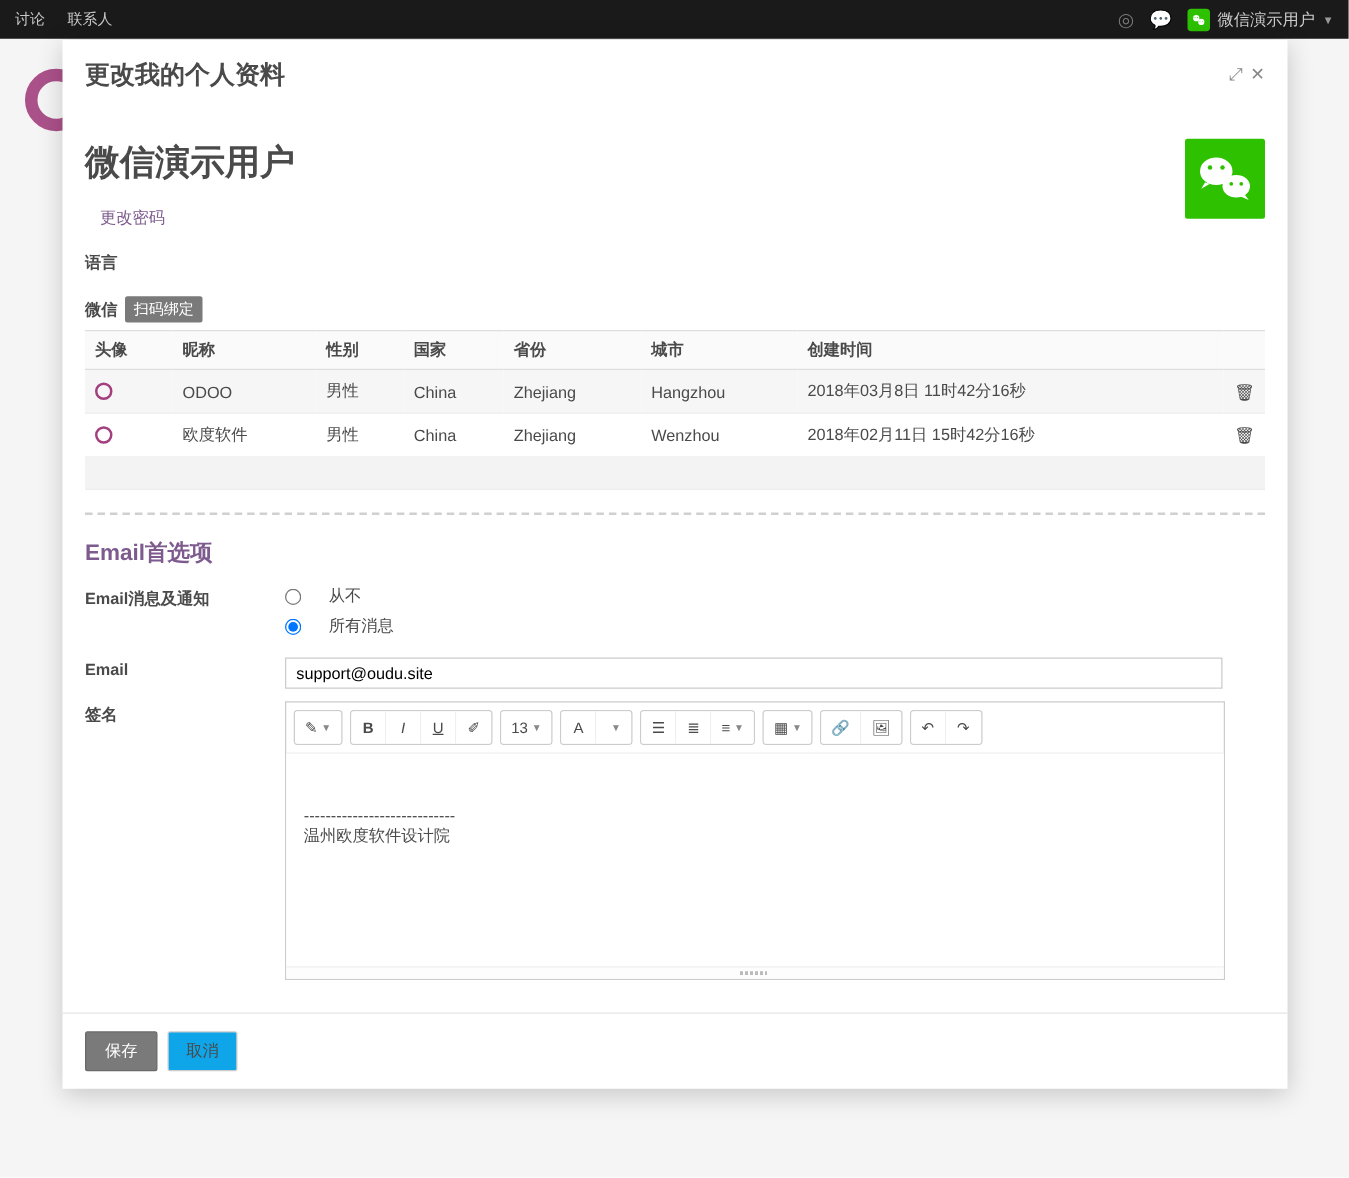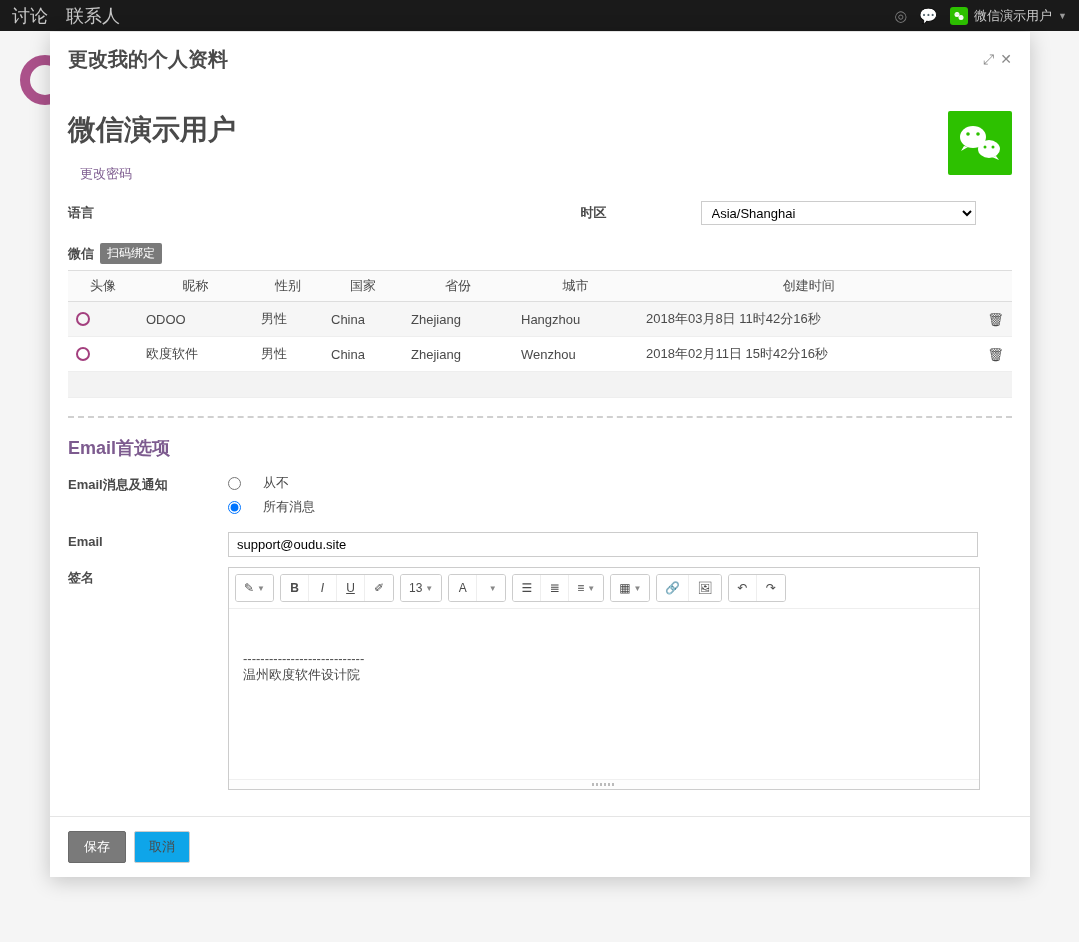--- a/index.html
+++ b/index.html
@@ -16,21 +16,21 @@
   
   .topnav {
     background: #1a1a1a;
     height: 31px;
     display: flex;
     align-items: center;
     padding: 0 12px;
     color: #aaa;
   }
   .topnav .nav-left { display: flex; gap: 18px; }
-  .topnav .nav-left a { color: #c8c8c8; text-decoration: none; font-size: 18px; }
+  .topnav .nav-left a { color: #c8c8c8; text-decoration: none; font-size: 12px; }
   .topnav .nav-right { margin-left: auto; display: flex; align-items: center; gap: 12px; }
   .topnav .nav-right .icon { color: #7a7a7a; font-size: 15px; }
   .topnav .user { display: flex; align-items: center; gap: 6px; color: #ccc; font-size: 13px; }
   .topnav .wechat-small {
     width: 18px; height: 18px; background: #2dc100; border-radius: 3px;
     display: flex; align-items: center; justify-content: center;
   }
   .topnav .caret { font-size: 9px; color: #999; }
 
   
@@ -89,21 +89,21 @@
   
   .wechat-section { margin-top: 18px; }
   .wechat-head { display: flex; align-items: center; gap: 6px; font-size: 13px; font-weight: bold; }
   .scan-btn {
     background: #7a7a7a; color: #fff; border: none;
     font-size: 12px; padding: 2px 7px; font-weight: normal;
     border-radius: 2px;
   }
   table.wc-table { width: 100%; border-collapse: collapse; margin-top: 6px; font-size: 13px; }
   table.wc-table th {
-    text-align: center; font-weight: normal; color: #4a4a4a;
+    text-align: left; font-weight: bold; color: #4a4a4a;
     padding: 6px 8px; border-bottom: 1px solid #ddd; background: #fafafa;
     border-top: 1px solid #ddd;
   }
   table.wc-table td { padding: 8px; border-bottom: 1px solid #eee; color: #4a4a4a; }
   table.wc-table tr:nth-child(odd) td { background: #f6f6f6; }
   table.wc-table tr:nth-child(even) td { background: #fff; }
   .avatar-ring {
     width: 14px; height: 14px; border: 2px solid #a33f7e; border-radius: 50%;
   }
   .trash { color: #888; cursor: pointer; text-align: right; }
@@ -216,26 +216,20 @@
           <circle cx="37" cy="28" r="1.5" fill="#2dc100"></circle>
           <path d="M 8 27 L 5 32 L 12 28 Z" fill="#fff"></path>
           <path d="M 40 37 L 43 41 L 36 38 Z" fill="#fff"></path>
         </svg>
       </div>
     </div>
 
     <div class="lang-row">
       <div class="field-group">
         <span class="field-label">语言</span>
-      </div>
-      <div class="field-group tz">
-        <span class="field-label" style="padding-left:40px">时区</span>
-        <select class="form-select">
-          <option>Asia/Shanghai</option>
-        </select>
       </div>
     </div>
 
     <div class="wechat-section">
       <div class="wechat-head">
         <span>微信</span>
         <button class="scan-btn">扫码绑定</button>
       </div>
       <table class="wc-table">
         <thead>

